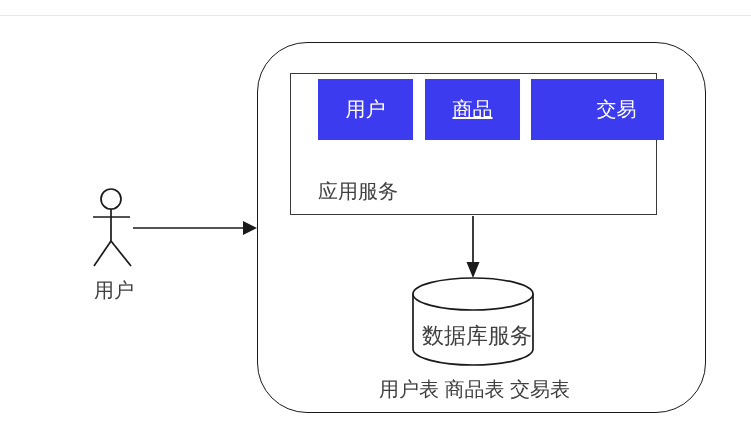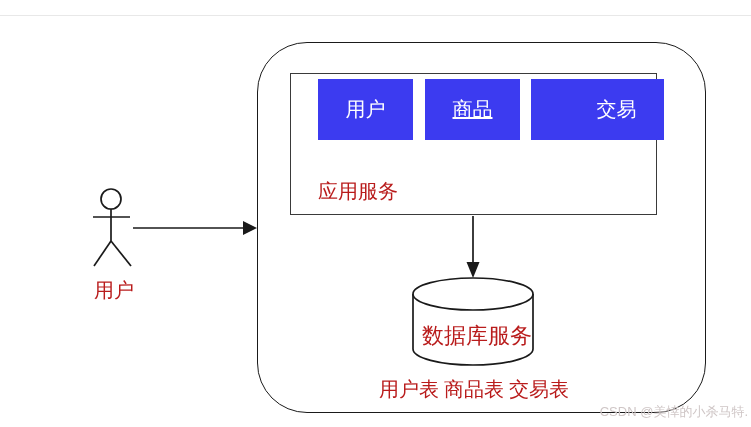--- a/index.html
+++ b/index.html
@@ -9,26 +9,26 @@
   .connector-layer{position:absolute;left:0;top:0;width:751px;height:427px;pointer-events:none;}
   .server-boundary{position:absolute;left:257px;top:42px;width:449px;height:371px;
       border:1.6px solid #1a1a1a;border-radius:50px;box-sizing:border-box;background:transparent;}
   .app-service-box{position:absolute;left:290px;top:73px;width:367px;height:142px;
       border:1.5px solid #3a3a3a;box-sizing:border-box;background:#ffffff;}
   .module-box{position:absolute;top:79px;width:95px;height:61px;display:flex;
       align-items:center;justify-content:center;color:#ffffff;font-size:20px;}
   .module-1{left:318px;}
   .module-2{left:425px;}
   .module-3{left:531px;padding-left:38px;}
-  .diagram-label{position:absolute;color:#b91c1c;font-size:20px;white-space:nowrap;}
+  .diagram-label{position:absolute;color:#404040;font-size:20px;white-space:nowrap;}
   .app-service-label{left:318px;top:178px;}
   .server-label{left:270px;top:280px;}
   .actor-label{left:92px;top:277px;width:44px;text-align:center;}
   .database-label{left:413px;top:321px;width:128px;text-align:center;font-size:22px;}
-  .tables-caption{left:379px;top:376px;font-family:Liberation Serif, serif;}
+  .tables-caption{left:379px;top:376px;}
   .watermark{position:absolute;right:3px;top:403px;font-size:13px;color:#cfc6c6;white-space:nowrap;}
 </style>
 </head>
 <body>
 
 <div class="canvas">
 
   <div class="top-divider"></div>
 
   <svg class="connector-layer" width="751" height="427" viewBox="0 0 751 427">
@@ -73,15 +73,14 @@
 
   <div class="diagram-label app-service-label">应用服务</div>
 
 
   <div class="diagram-label actor-label">用户</div>
 
   <div class="diagram-label database-label">数据库服务</div>
 
   <div class="diagram-label tables-caption">用户表 商品表 交易表</div>
 
-  <div class="watermark">CSDN @美悻的小杀马特.</div>
 
 </div>
 
 </body></html>

